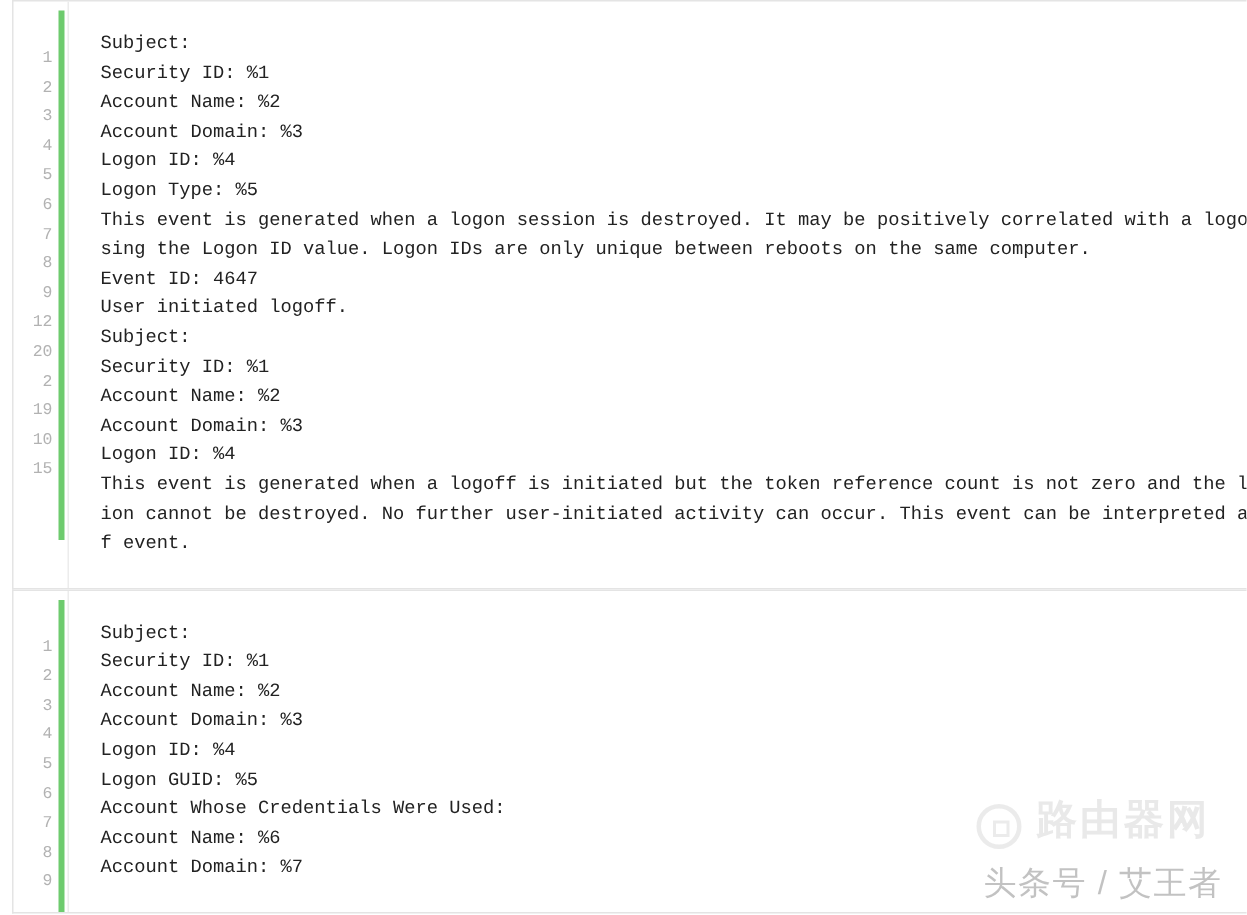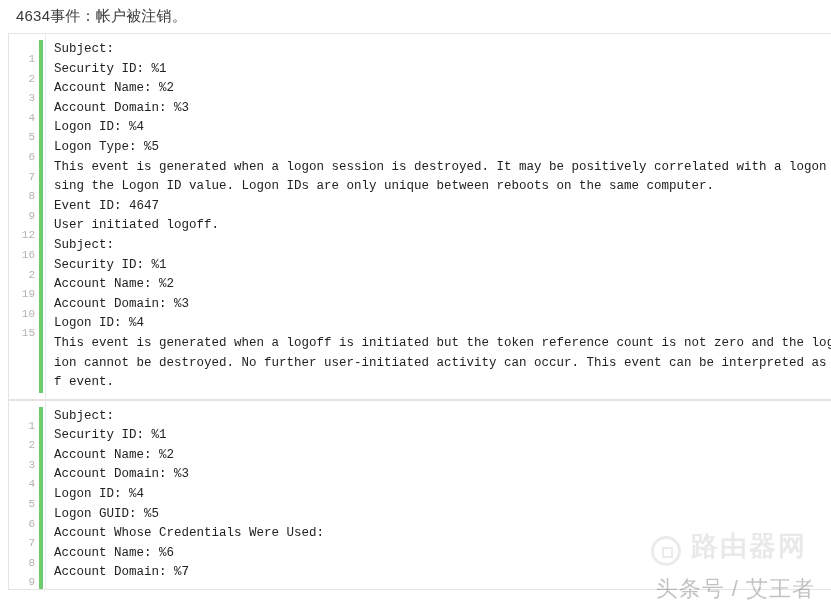--- a/index.html
+++ b/index.html
@@ -75,21 +75,21 @@
     text-align: right;
     font-family: "Liberation Mono", "DejaVu Sans Mono", monospace;
     font-size: 11px;
     line-height: 19.6px;
     color: #b2b2b2;
     user-select: none;
   }
   .linenos span { display: block; }
 
   .code-text {
-    margin: 0;
+    margin: 13px;
     padding: 0 0 0 45px;
     font-family: "Liberation Mono", "DejaVu Sans Mono", monospace;
     font-size: 12.5px;
     line-height: 19.6px;
     color: #222222;
     white-space: pre;
     letter-spacing: 0px;
   }
   .code-text .ln { display: block; }
 
@@ -137,39 +137,38 @@
     letter-spacing: 1px;
     white-space: nowrap;
   }
 </style>
 </head>
 <body>
 
 <div class="page">
 
   <div>
-    <div class="section-heading">4634事件：帐户被注销。</div>
 
     <div class="code-block">
       <div class="code-inner">
         <div class="gutter-rule"></div>
         <div class="accent-bar" style="top: 6px; height: 352.688px;"></div>
         <div class="rows">
           <div class="linenos">
               <span>1</span>
               <span>2</span>
               <span>3</span>
               <span>4</span>
               <span>5</span>
               <span>6</span>
               <span>7</span>
               <span>8</span>
               <span>9</span>
               <span>12</span>
-              <span>16</span>
+              <span>20</span>
               <span>2</span>
               <span>19</span>
               <span>10</span>
               <span>15</span>
             </div>
           <pre class="code-text"><span class="ln">Subject:</span><span class="ln">Security ID: %1</span><span class="ln">Account Name: %2</span><span class="ln">Account Domain: %3</span><span class="ln">Logon ID: %4</span><span class="ln">Logon Type: %5</span><span class="ln">This event is generated when a logon session is destroyed. It may be positively correlated with a logon event u</span><span class="ln">sing the Logon ID value. Logon IDs are only unique between reboots on the same computer.</span><span class="ln">Event ID: 4647</span><span class="ln">User initiated logoff.</span><span class="ln">Subject:</span><span class="ln">Security ID: %1</span><span class="ln">Account Name: %2</span><span class="ln">Account Domain: %3</span><span class="ln">Logon ID: %4</span><span class="ln">This event is generated when a logoff is initiated but the token reference count is not zero and the logon sess</span><span class="ln">ion cannot be destroyed. No further user-initiated activity can occur. This event can be interpreted as a logof</span><span class="ln">f event.</span></pre>
         </div>
       </div>
     </div>
   </div>

